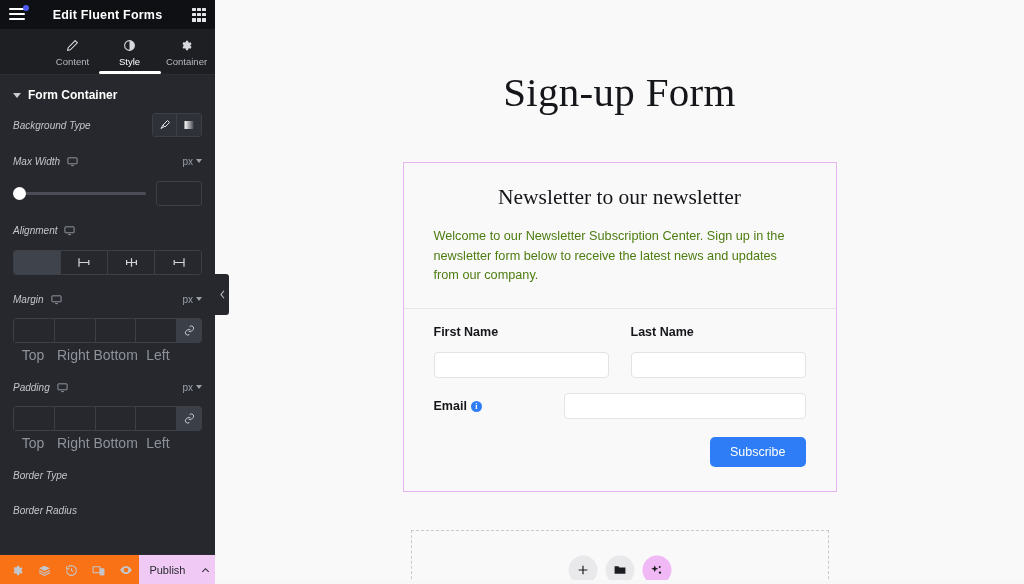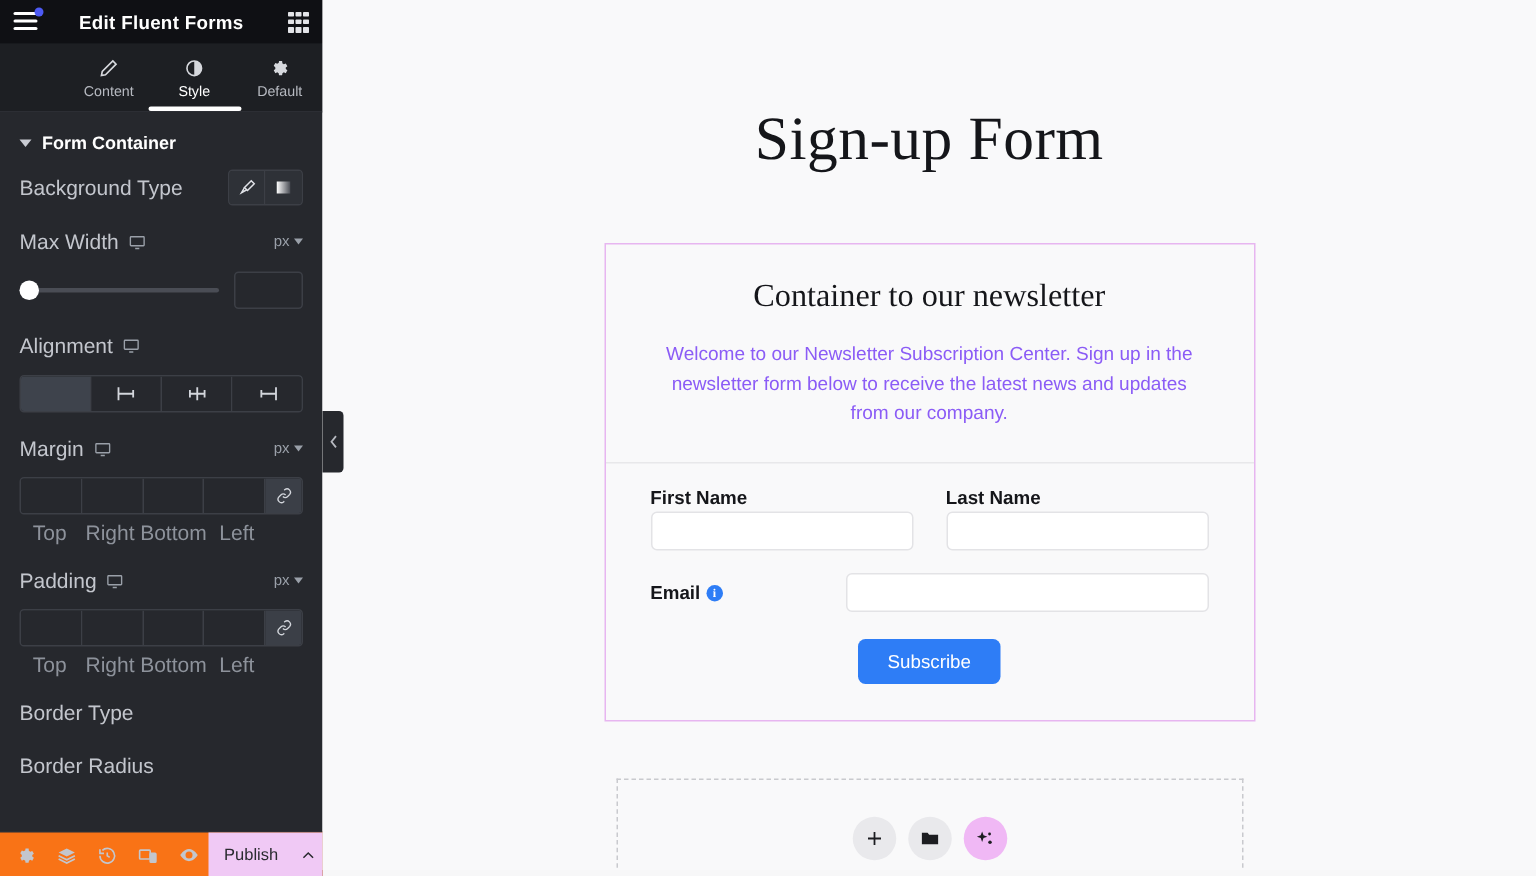--- a/index.html
+++ b/index.html
@@ -78,22 +78,22 @@
     width: 0; height: 0; border-left: 4px solid transparent;
     border-right: 4px solid transparent; border-top: 5px solid #c9ccd3;
   }
 
   .ctl { padding: 0 13px; margin-bottom: 13px; }
   .ctl-row {
     display: flex; align-items: center; justify-content: space-between;
     min-height: 22px;
   }
   .ctl-label {
-    font-size: 14px; color: #c3c6cd; display: flex;
-    align-items: center; gap: 7px;
+    font-size: 10px; color: #c3c6cd; display: flex;
+    align-items: center; gap: 7px; font-style: italic;
   }
   .monitor-ico { color: #9aa0a9; display: flex; }
 
   .btn-group { display: flex; border: 1px solid #3c3f46; border-radius: 3px; overflow: hidden; }
   .btn-group .gb {
     width: 24px; height: 22px; display: flex; align-items: center; justify-content: center;
     background: #2e3137; border-right: 1px solid #3c3f46; cursor: pointer;
   }
   .btn-group .gb:last-child { border-right: 0; }
   .btn-group .gb.on { background: #3b3f47; }
@@ -196,44 +196,44 @@
   .form-card {
     width: 434px; margin: 46px auto 0 auto;
     border: 1.5px solid #e7b6f0; background: #f9f9fa;
     padding: 22px 30px 24px 30px;
   }
   .form-sub {
     text-align: center; font-family: "Liberation Serif", serif;
     font-size: 21.5px; color: #15161a; font-weight: normal; margin-bottom: 17px;
   }
   .form-desc {
-    text-align: center; font-size: 12.7px; line-height: 1.55;
-    color: #8b5cf6; margin-bottom: 22px;
+    font-size: 12.7px; line-height: 1.55;
+    color: #4d7c0f; margin-bottom: 22px;
   }
   .fields-divider { height: 1px; background: #e8e8ea; margin: 0 -30px 16px -30px; }
   .field-row { display: flex; gap: 22px; margin-bottom: 15px; }
   .field { flex: 1; }
   .field-label {
     font-size: 12.5px; font-weight: bold; color: #15161a;
-    margin-bottom: 2px; display: flex; align-items: center; gap: 4px;
+    margin-bottom: 13px; display: flex; align-items: center; gap: 4px;
   }
   .field-input {
     width: 100%; height: 26px; background: #ffffff;
     border: 1px solid #e3e3e6; border-radius: 4px;
   }
   .info-ico {
     width: 11px; height: 11px; border-radius: 50%; background: #2e7df6;
     color: #ffffff; font-size: 8px; font-weight: bold;
     display: flex; align-items: center; justify-content: center;
     font-family: "Liberation Serif", serif;
   }
   .email-row { display: flex; align-items: center; gap: 0; margin-bottom: 18px; }
   .email-row .field-label { margin-bottom: 0; width: 130px; }
   .email-row .field-input { flex: 1; }
-  .subscribe-row { display: flex; justify-content: center; }
+  .subscribe-row { display: flex; justify-content: flex-end; }
   .subscribe-btn {
     background: #2e7df6; color: #ffffff; font-size: 12.5px;
     padding: 8px 20px; border: none; border-radius: 5px; cursor: pointer;
     font-family: "Liberation Sans", sans-serif;
   }
   .drop-zone {
     width: 418px; margin: 38px auto 0 auto; height: 80px;
     border: 1px dashed #c9cace; position: relative;
   }
   .fab-row {
@@ -295,21 +295,21 @@
         </span>
         <span class="tlabel">Style</span>
       </div>
       <div class="sb-tab">
         <span class="ticon">
           <svg width="13" height="13" viewBox="0 0 24 24" fill="currentColor">
             <path d="M12 8a4 4 0 1 0 0 8 4 4 0 0 0 0-8zm0 6a2 2 0 1 1 0-4 2 2 0 0 1 0 4z"></path>
             <path d="M19.4 13a7.6 7.6 0 0 0 0-2l2-1.6-2-3.4-2.4 1a7.5 7.5 0 0 0-1.7-1L14.9 3h-3.8l-.4 2.6c-.6.2-1.2.6-1.7 1l-2.4-1-2 3.4L6.6 11a7.6 7.6 0 0 0 0 2l-2 1.6 2 3.4 2.4-1c.5.4 1.1.8 1.7 1l.4 2.6h3.8l.4-2.6c.6-.2 1.2-.6 1.7-1l2.4 1 2-3.4z"></path>
           </svg>
         </span>
-        <span class="tlabel">Default</span>
+        <span class="tlabel">Container</span>
       </div>
     </div>
 
     <div class="sb-body">
 
       <div class="section-head">
         <span class="caret-down"></span>
         <span>Form Container</span>
       </div>
 
@@ -545,21 +545,21 @@
         <path d="M6 1L2 6l4 5"></path>
       </svg>
     </div>
   </div>
 
   <div class="canvas">
 
     <h1 class="page-title">Sign-up Form</h1>
 
     <div class="form-card">
-      <h2 class="form-sub">Container to our newsletter</h2>
+      <h2 class="form-sub">Newsletter to our newsletter</h2>
       <p class="form-desc">Welcome to our Newsletter Subscription Center. Sign up in the newsletter form below to receive the latest news and updates from our company.</p>
 
       <div class="fields-divider"></div>
 
       <div class="field-row">
         <div class="field">
           <div class="field-label">First Name</div>
           <div class="field-input"></div>
         </div>
         <div class="field">

